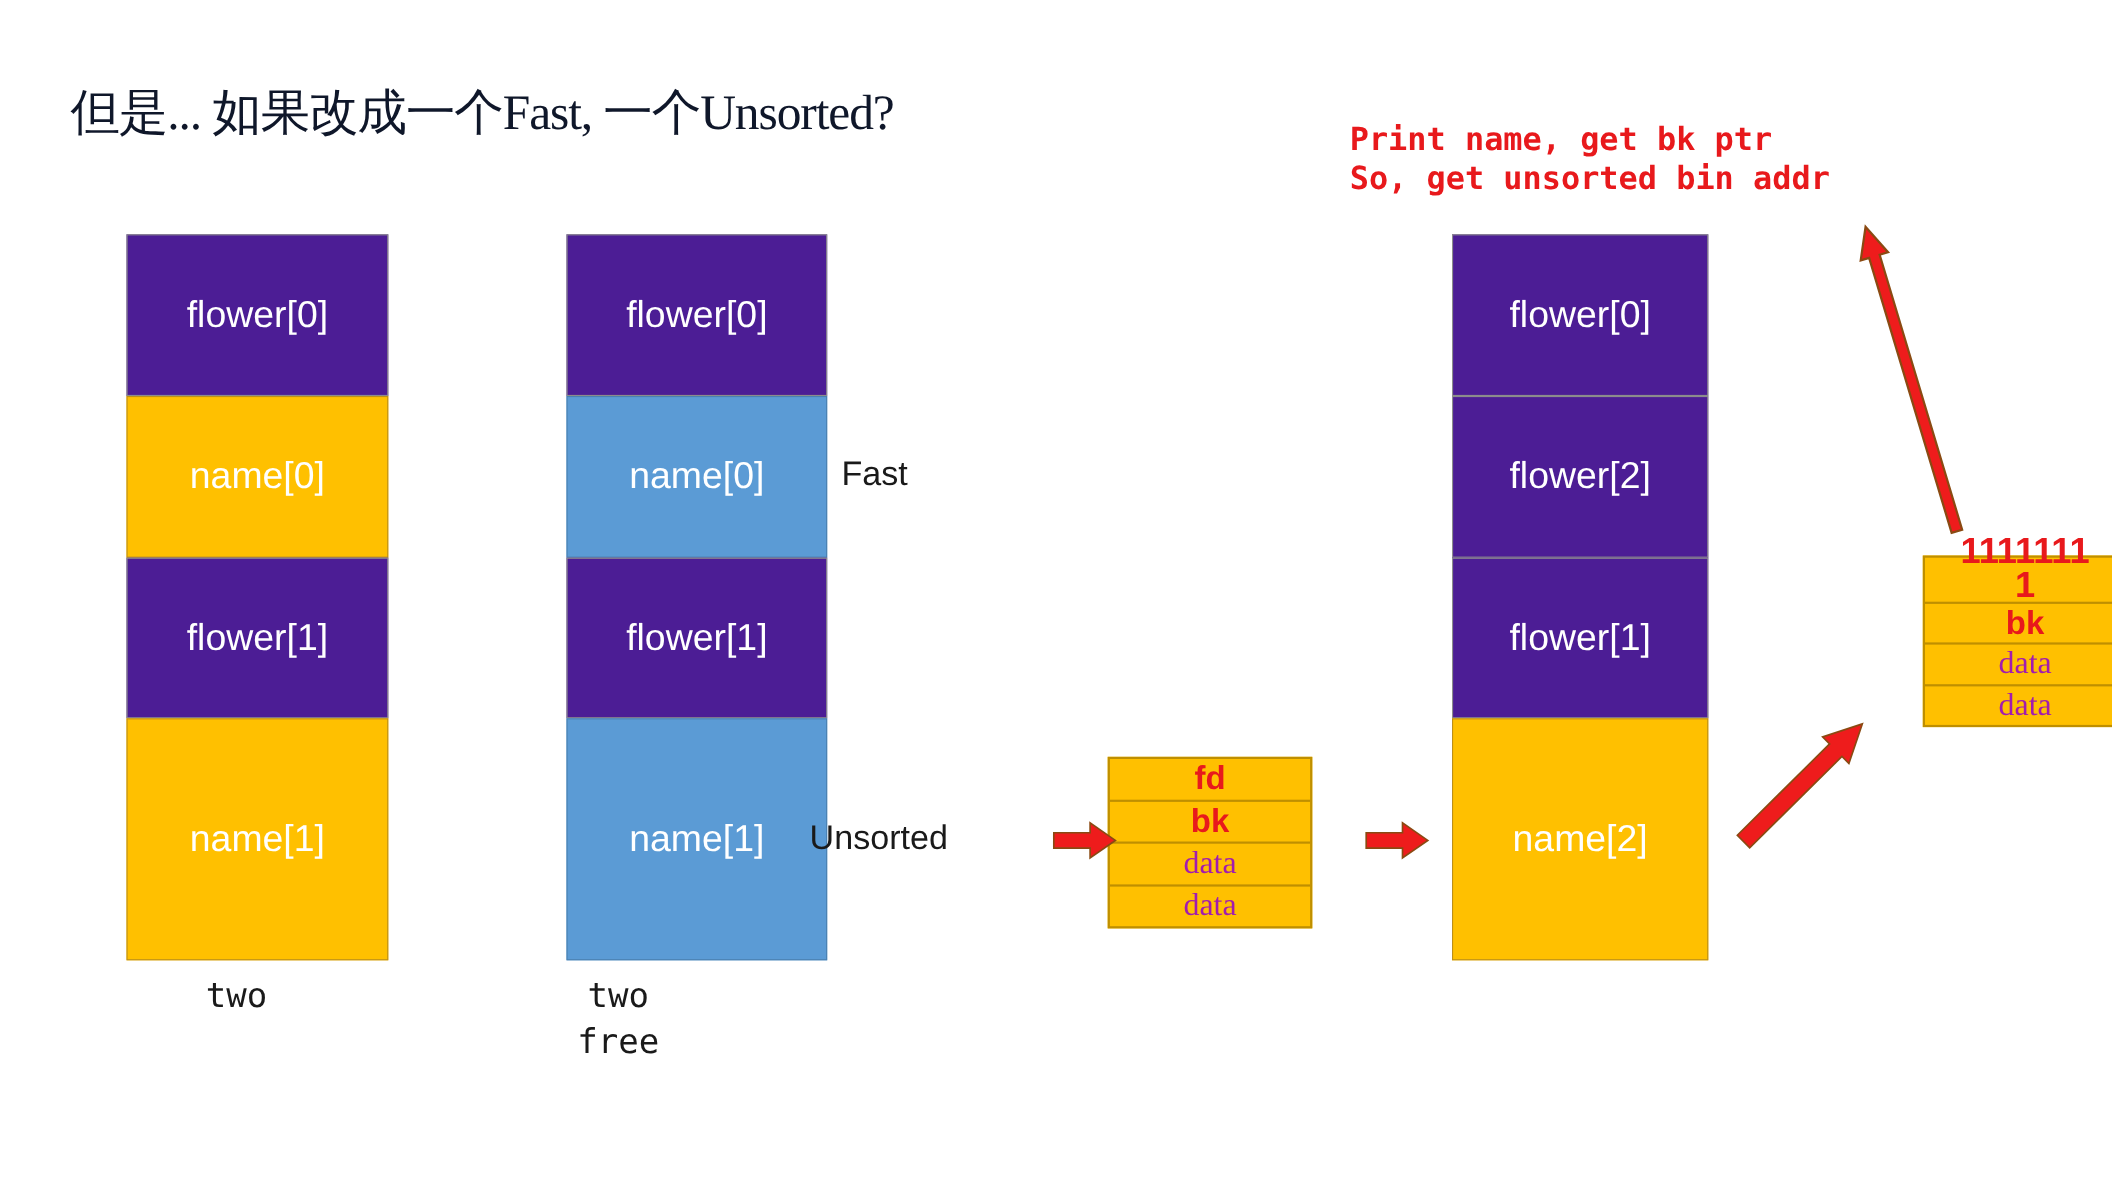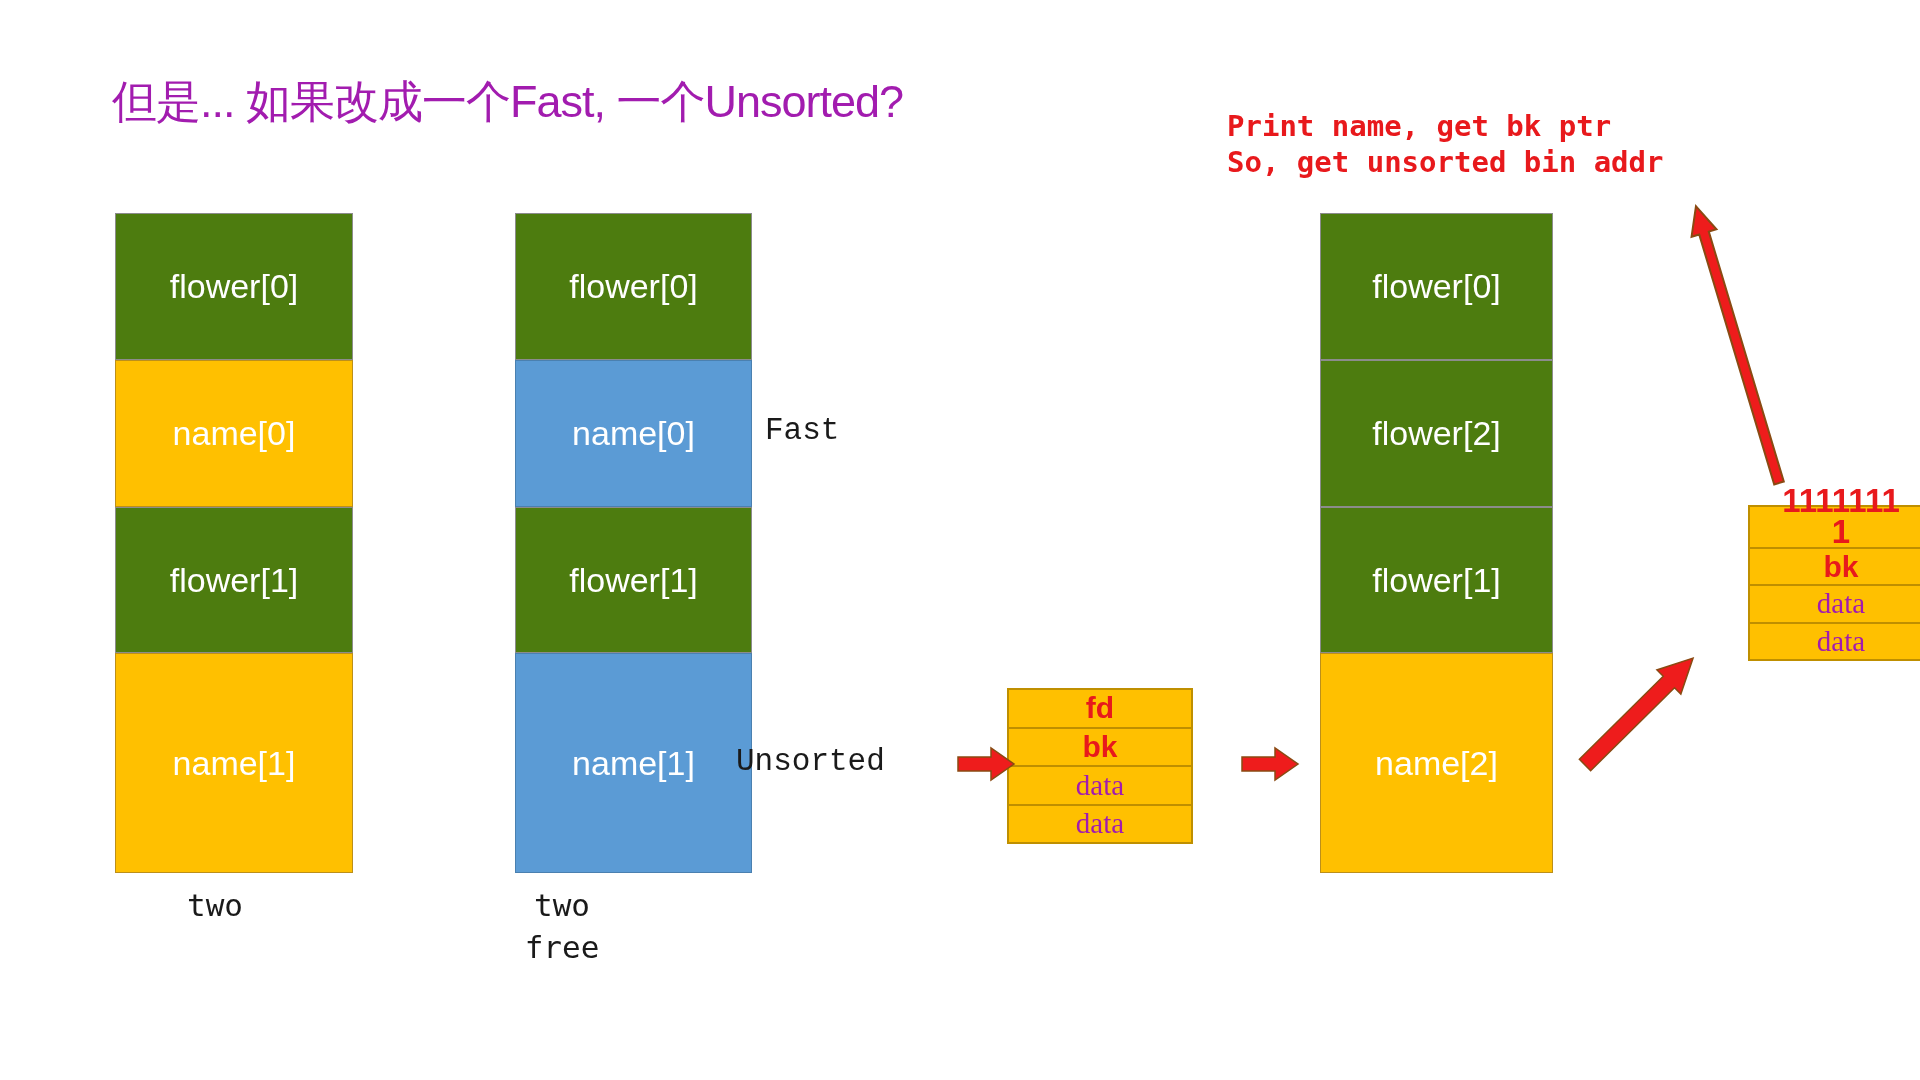--- a/index.html
+++ b/index.html
@@ -1,38 +1,38 @@
 <!DOCTYPE html>
 <html><head>
 <meta charset="utf-8">
 <style>
   html,body{margin:0;padding:0;background:#ffffff;}
   .canvas{position:relative;width:1920px;height:1080px;background:#ffffff;overflow:hidden;
           font-family:"Liberation Sans",sans-serif;}
 
-  .slide-title{position:absolute;left:64px;top:72px;font-family:Liberation Sans, sans-serif;
-               font-size:45px;color:#a21caf;white-space:nowrap;letter-spacing:-1px;margin-left:48px;}
+  .slide-title{position:absolute;left:64px;top:72px;font-family:Liberation Serif, serif;
+               font-size:45px;color:#0f172a;white-space:nowrap;letter-spacing:-1px;}
 
   .annotation{position:absolute;left:1227px;top:108px;font-family:"DejaVu Sans Mono",monospace;
               font-weight:bold;font-size:29px;line-height:36px;color:#e8191c;white-space:nowrap;}
 
   .heap-col{position:absolute;top:213px;}
   .heap-col .block{box-sizing:border-box;border:1px solid #8c8c8c;display:flex;
                    align-items:center;justify-content:center;color:#ffffff;font-size:34px;}
-  .c-gray{background:#4d7c0f;}
+  .c-gray{background:#4c1d95;}
   .c-gold{background:#ffc000;border-color:#bc8f1a !important;}
   .c-blue{background:#5b9bd5;border-color:#4a80b0 !important;}
   .h-small{height:147px;}
   .h-small2{height:146px;}
   .h-big{height:220px;}
 
   .caption{position:absolute;top:884px;width:220px;text-align:center;
            font-family:"DejaVu Sans Mono",monospace;font-size:31px;line-height:42px;color:#1a1a1a;}
 
-  .side-label{position:absolute;font-family:Liberation Mono, monospace;font-size:31px;
+  .side-label{position:absolute;font-family:Liberation Sans, sans-serif;font-size:31px;
               color:#1a1a1a;white-space:nowrap;}
 
   .chunk-table{position:absolute;width:186px;height:156px;box-sizing:border-box;
                background:#ffc000;border:2px solid #bf8f00;display:flex;flex-direction:column;}
   .chunk-table .row{flex:1 1 0;box-sizing:border-box;display:flex;align-items:center;
                     justify-content:center;border-bottom:2px solid #bf8f00;overflow:visible;}
   .chunk-table .row:last-child{border-bottom:none;}
   .t-red{color:#e8191c;font-weight:bold;font-family:"Liberation Sans",sans-serif;font-size:30px;line-height:30px;}
   .t-white{color:#a21caf;font-family:Liberation Serif, serif;font-size:29px;line-height:29px;}
   .leak-val{margin-top:-22px;text-align:center;font-size:33px;line-height:31px;}

